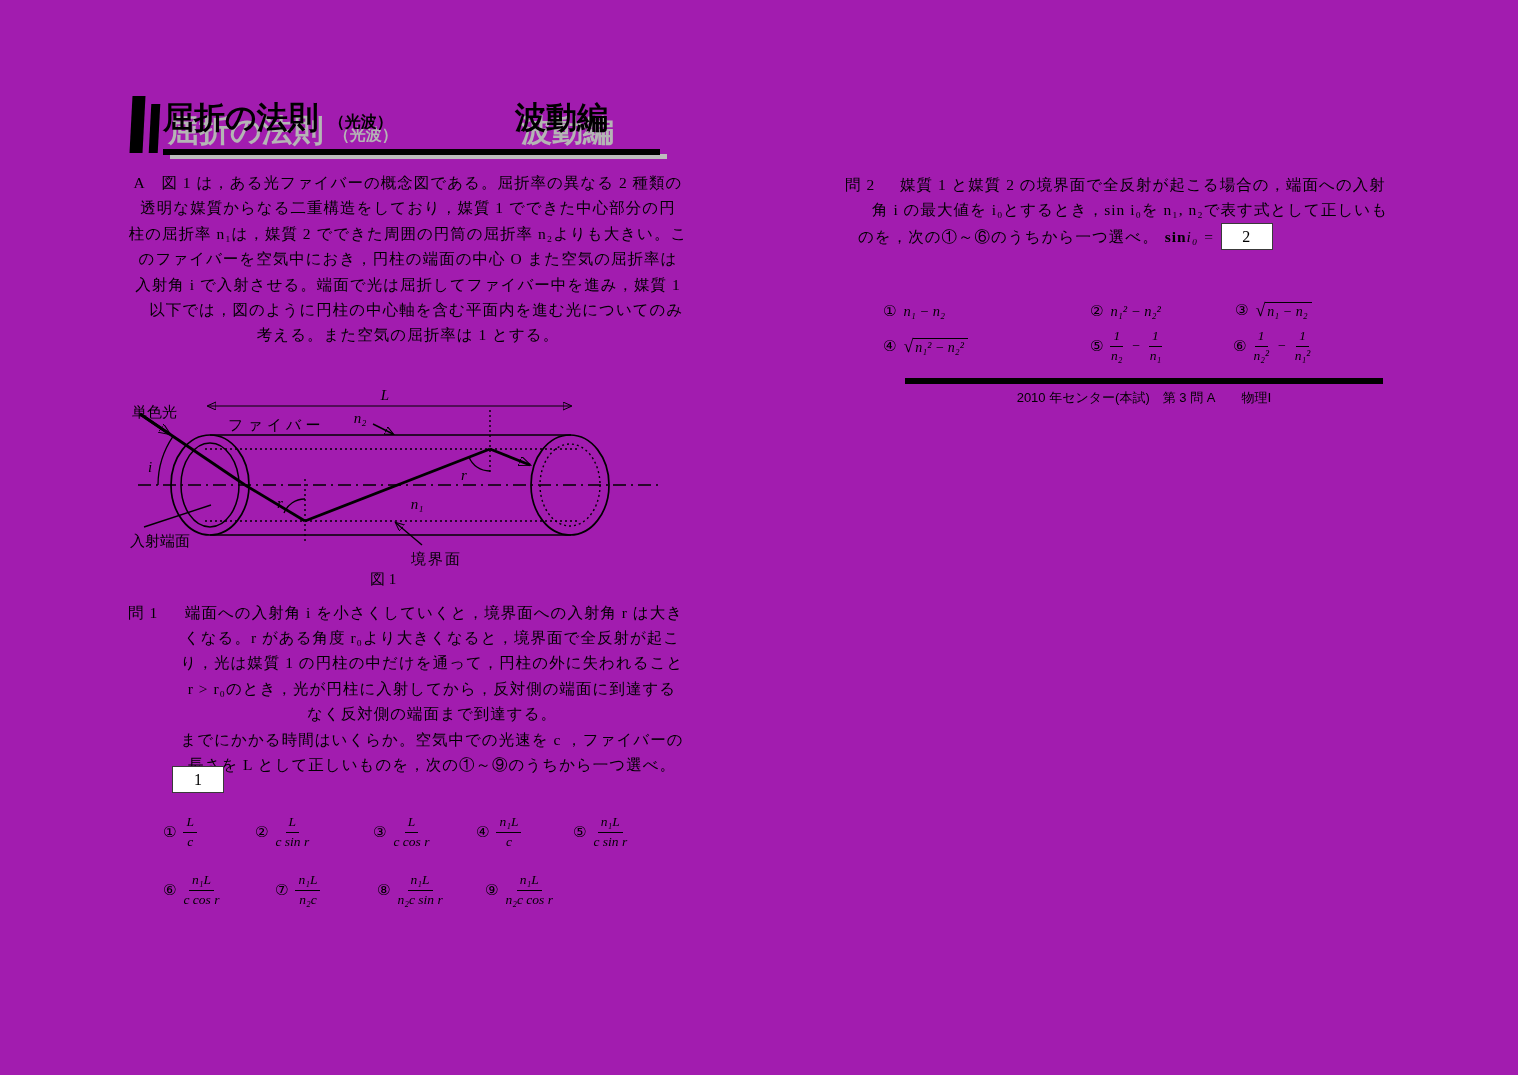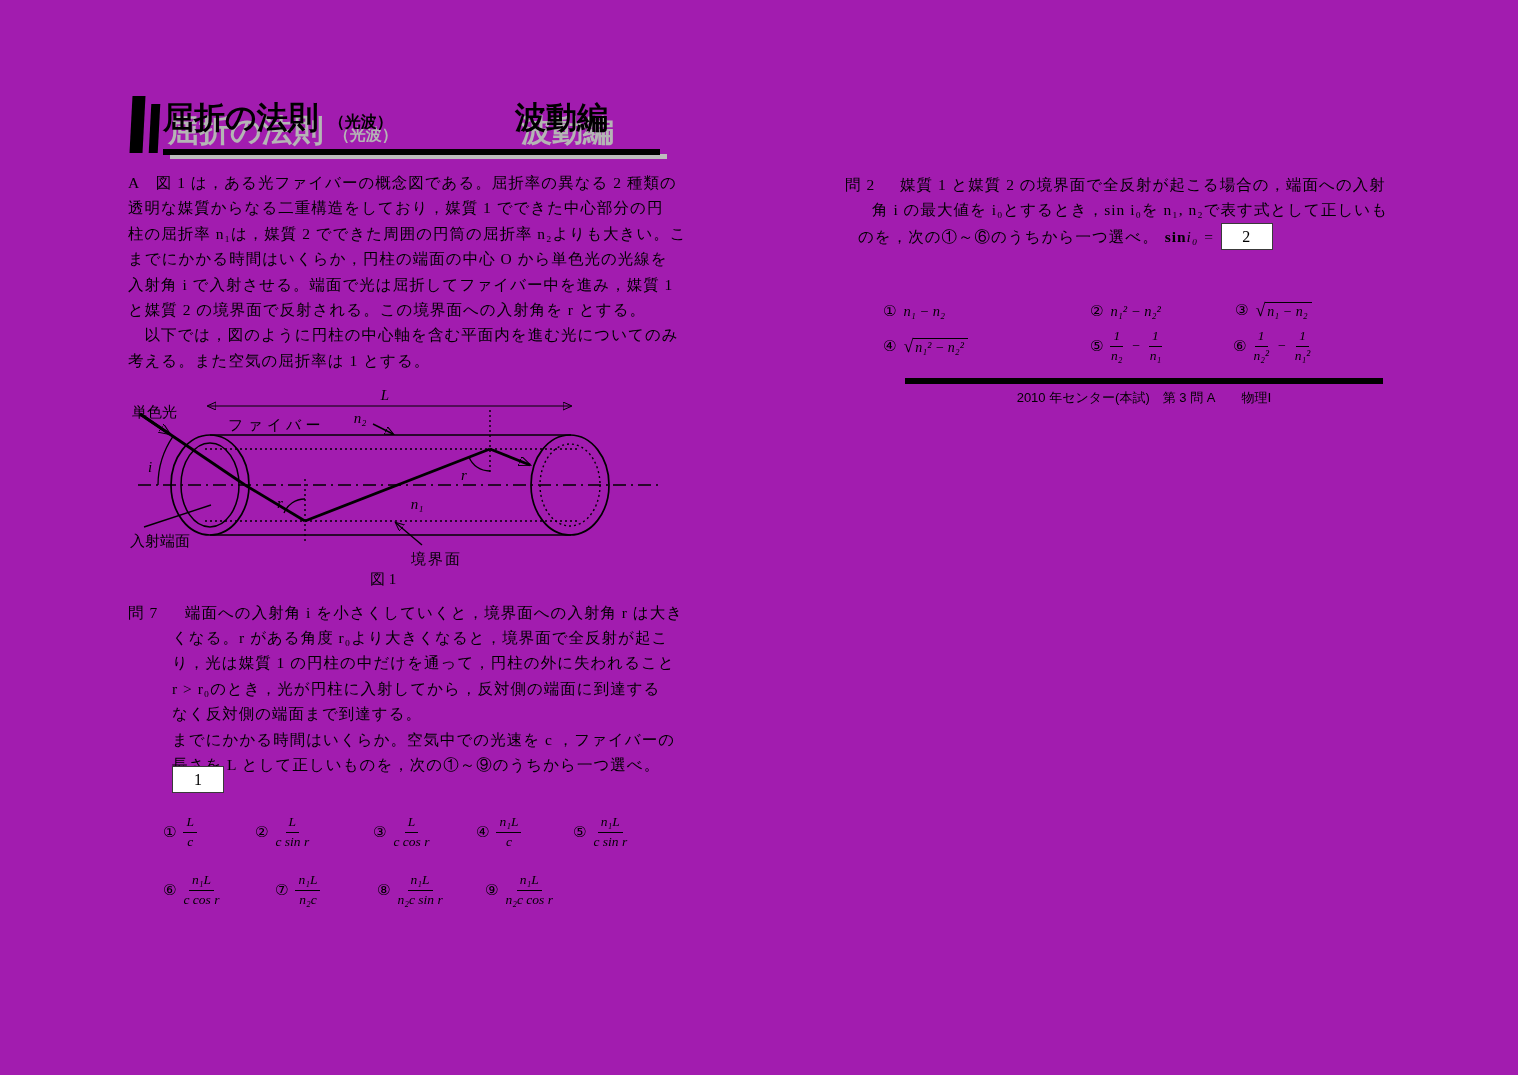--- a/index.html
+++ b/index.html
@@ -16,21 +16,21 @@
   .t-main{font-size:31px;line-height:1;}
   .t-sub{font-size:16px;line-height:1.4;}
   .t-ed{position:absolute;left:352px;top:0;font-size:31px;line-height:1;
         font-family:"Liberation Sans","DejaVu Sans",sans-serif;font-weight:600;white-space:nowrap;}
   .t-ed.ghost{left:358px;top:13px;color:#b5b5b5;}
   .rule{position:absolute;background:#000;height:6px;}
   .rule-shadow{position:absolute;background:#bdbdbd;height:5px;}
 
   
   .jtext{font-size:15.5px;line-height:25.4px;letter-spacing:1px;white-space:nowrap;}
-  .jline{height:25.4px;}
+  .jline{height:25.4px;text-align:center;}
 
   
   .ansbox{position:absolute;width:50px;height:25px;border:1.3px solid #3a3a3a;
           display:flex;align-items:center;justify-content:center;font-size:16px;background:#fff;}
 
   
   .opt{position:absolute;display:flex;align-items:center;gap:7px;white-space:nowrap;}
   .cno{font-size:15px;font-family:"Liberation Serif","DejaVu Sans",serif;}
   .frac{display:inline-flex;flex-direction:column;align-items:center;line-height:1.25;
         font-style:italic;font-size:13.5px;}
@@ -81,23 +81,22 @@
     </div>
     <div class="t-ed">波動編</div>
   </div>
   <div class="rule-shadow" style="left:170px;top:154px;width:497px;"></div>
   <div class="rule" style="left:163px;top:149px;width:497px;"></div>
 
   <div class="abs jtext" style="left:128px;top:170px;width:560px;">
     <div class="jline">A　図 1 は，ある光ファイバーの概念図である。屈折率の異なる 2 種類の</div>
     <div class="jline">透明な媒質からなる二重構造をしており，媒質 1 でできた中心部分の円</div>
     <div class="jline">柱の屈折率 n₁は，媒質 2 でできた周囲の円筒の屈折率 n₂よりも大きい。こ</div>
-    <div class="jline">までにかかる時間はいくらか，円柱の端面の中心 O から単色光の光線を</div>
+    <div class="jline">のファイバーを空気中におき，円柱の端面の中心 O また空気の屈折率は</div>
     <div class="jline">入射角 i で入射させる。端面で光は屈折してファイバー中を進み，媒質 1</div>
-    <div class="jline">と媒質 2 の境界面で反射される。この境界面への入射角を r とする。</div>
     <div class="jline">　以下では，図のように円柱の中心軸を含む平面内を進む光についてのみ</div>
     <div class="jline">考える。また空気の屈折率は 1 とする。</div>
   </div>
 
   <svg class="fig abs" style="left:130px;top:386px;" width="540" height="212" viewBox="0 0 540 212">
     <defs>
       <marker id="arrBig" markerUnits="userSpaceOnUse" markerWidth="16" markerHeight="14" refX="11" refY="5" orient="auto">
         <path d="M0,0 L12,5 L0,10 z" fill="#000" stroke="none"></path>
       </marker>
       <marker id="arrSm" markerUnits="userSpaceOnUse" markerWidth="12" markerHeight="10" refX="8" refY="4" orient="auto">
@@ -143,21 +142,21 @@
     <text class="mt" x="230" y="37" text-anchor="middle">n₂</text>
     <line class="ptr" x1="243" y1="38" x2="263" y2="48" marker-end="url(#arrSm)"></line>
     <text class="mt" x="287" y="123" text-anchor="middle">n₁</text>
     <line class="ptr" x1="14" y1="141" x2="81" y2="119"></line>
     <text class="ct" x="0" y="160">入射端面</text>
     <line class="ptr" x1="266" y1="137" x2="292" y2="159" marker-start="url(#arrSmS)"></line>
     <text class="ct" x="281" y="178" letter-spacing="2">境界面</text>
     <text class="ct" x="253" y="198" text-anchor="middle">図 1</text>
   </svg>
 
-  <div class="abs jtext" style="left:128px;top:600px;">問 7</div>
+  <div class="abs jtext" style="left:128px;top:600px;">問 1</div>
   <div class="abs jtext" style="left:185px;top:600px;">端面への入射角 i を小さくしていくと，境界面への入射角 r は大き</div>
   <div class="abs jtext" style="left:172px;top:625px;width:520px;">
     <div class="jline">くなる。r がある角度 r₀より大きくなると，境界面で全反射が起こ</div>
     <div class="jline">り，光は媒質 1 の円柱の中だけを通って，円柱の外に失われること</div>
     <div class="jline">r &gt; r₀のとき，光が円柱に入射してから，反対側の端面に到達する</div>
     <div class="jline">なく反対側の端面まで到達する。</div>
     <div class="jline">までにかかる時間はいくらか。空気中での光速を c ，ファイバーの</div>
     <div class="jline">長さを L として正しいものを，次の①～⑨のうちから一つ選べ。</div>
   </div>
 

